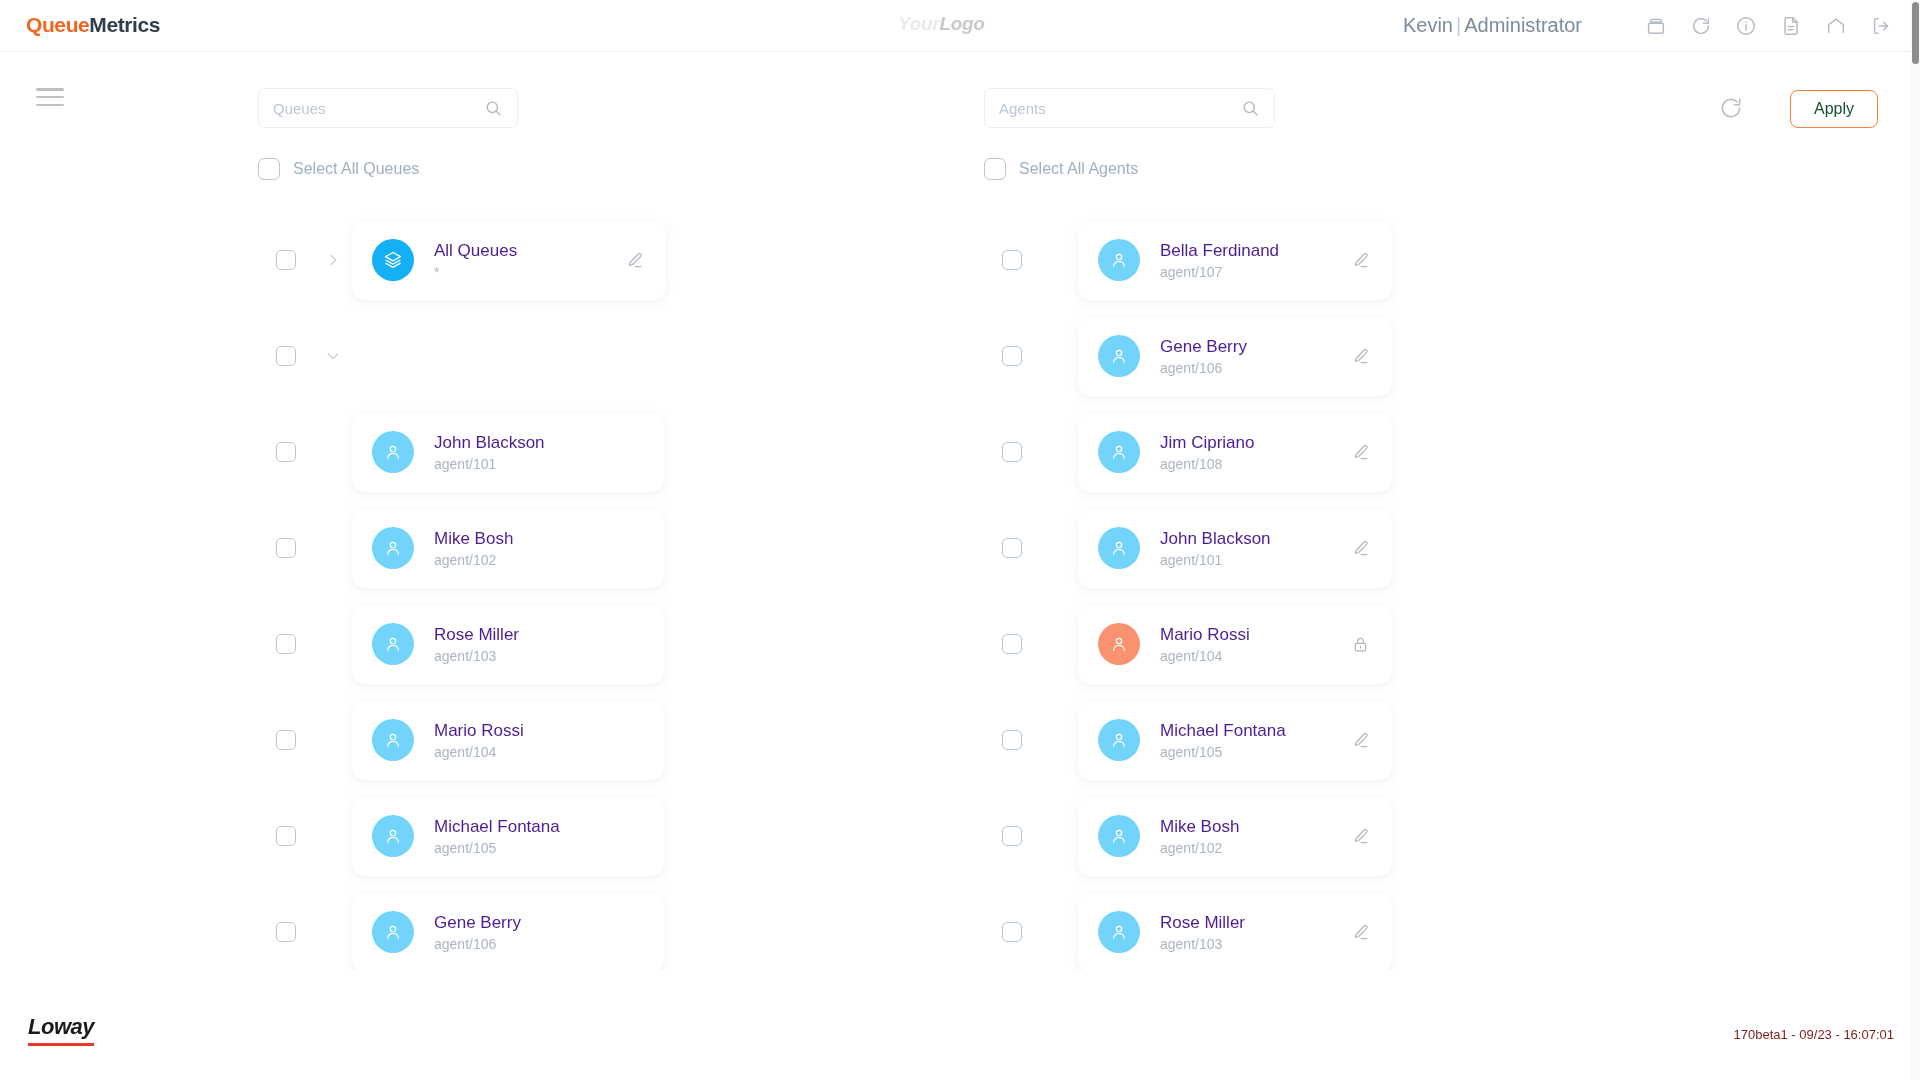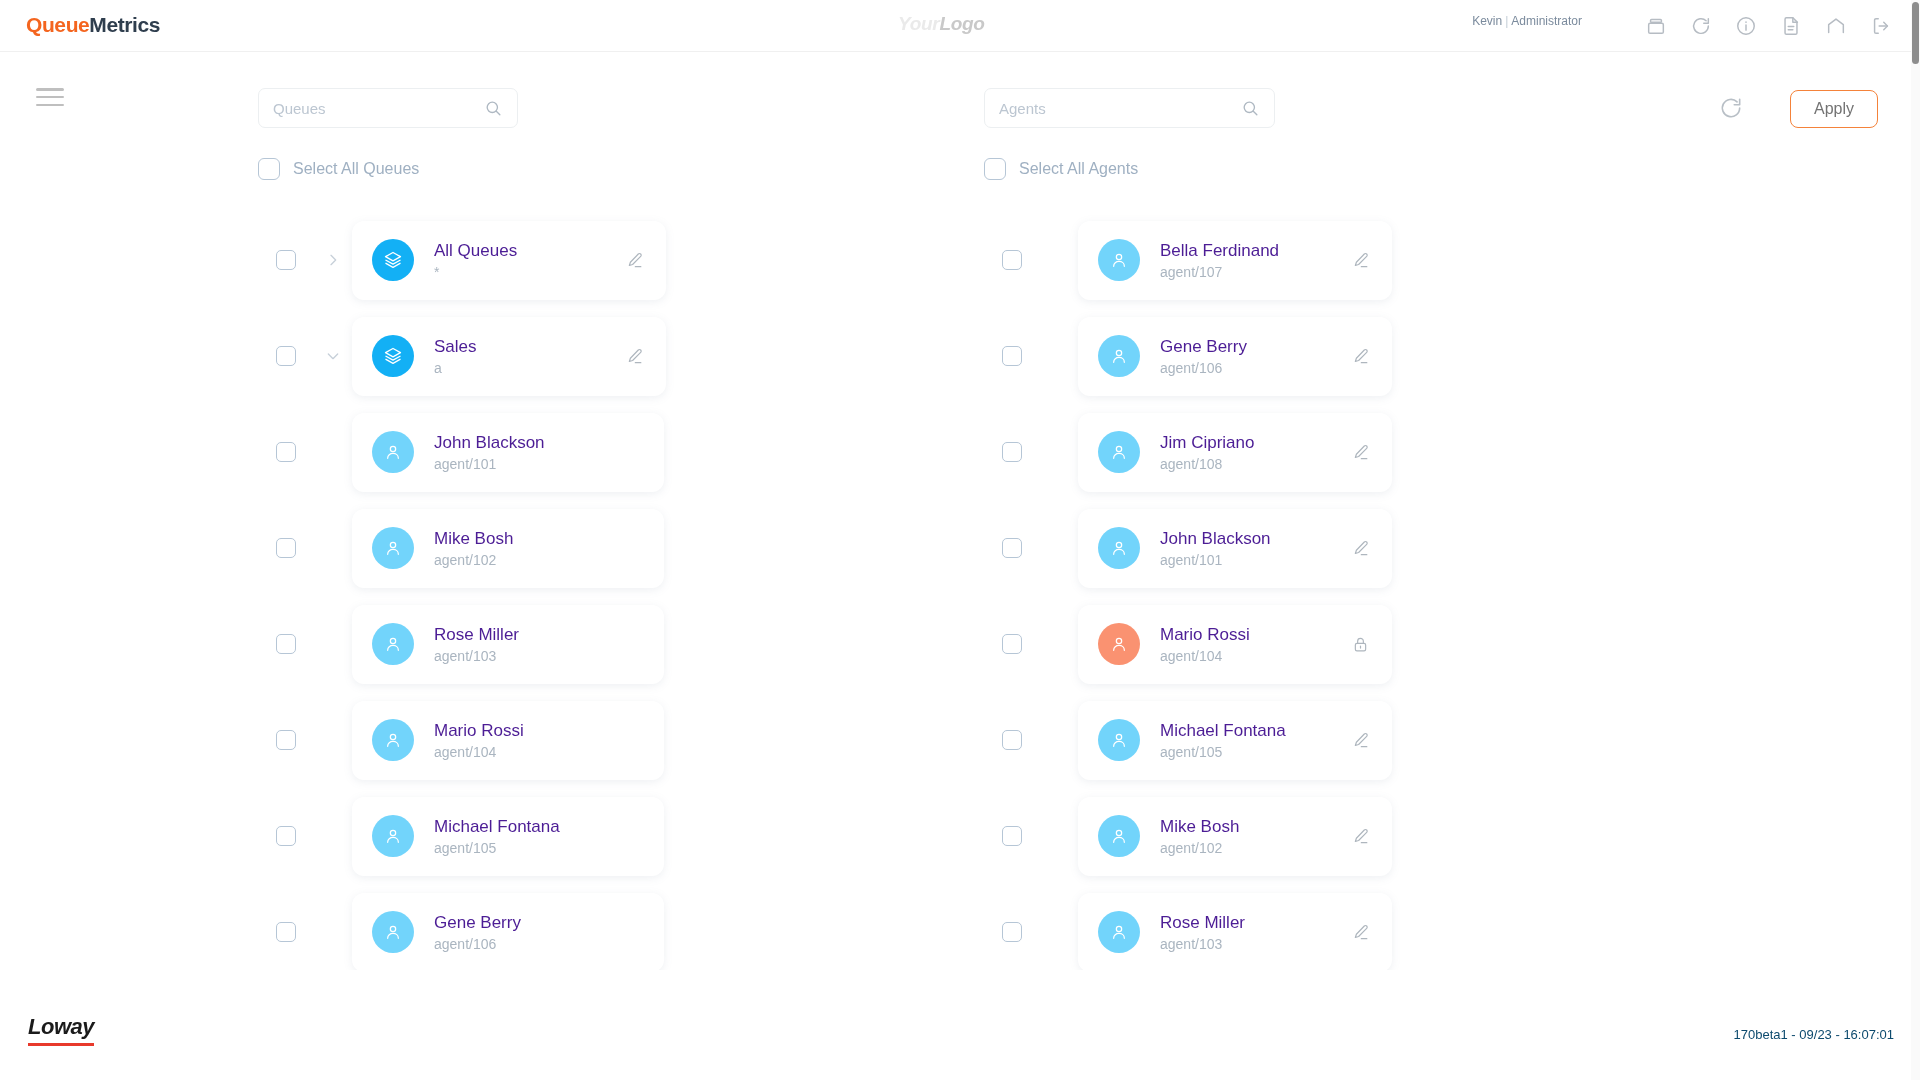--- a/index.html
+++ b/index.html
@@ -29,21 +29,21 @@
   .yourlogo {
     position: absolute; left: 898px; top: 13px;
     font-size: 19px; font-style: italic; font-weight: bold;
     letter-spacing: -0.3px;
   }
   .yourlogo .yl-a { color: #eaeaea; }
   .yourlogo .yl-b { color: #c9c9c9; }
 
   .userlabel {
     position: absolute; right: 338px; top: 14px;
-    font-size: 12px; color: #7b8b9d; white-space: nowrap; padding-left: 17px;
+    font-size: 20px; color: #7b8b9d; white-space: nowrap; padding-left: 17px;
   }
   .userlabel .sep { color: #c4cdd6; margin: 0 3px; }
 
   .headicons {
     position: absolute; right: 28px; top: 0; height: 52px;
     display: flex; align-items: center; gap: 23px;
   }
   .headicons .hicon {
     width: 22px; height: 22px;
     display: flex; align-items: center; justify-content: center;
@@ -80,21 +80,21 @@
   #agents-search { left: 984px; width: 291px; }
 
   .refresh-btn {
     position: absolute; left: 1718px; top: 95px;
     width: 26px; height: 26px; color: #b8bfc6; cursor: pointer;
   }
   .apply-btn {
     position: absolute; left: 1790px; top: 90px;
     width: 88px; height: 38px;
     border: 1.5px solid #f4823a; border-radius: 8px;
-    background: #fff; color: #737373;
+    background: #fff; color: #14532d;
     font-size: 16px; font-family: "Liberation Sans", sans-serif;
     cursor: pointer;
   }
 
   
   .selectall {
     position: absolute; top: 158px;
     display: flex; align-items: center; gap: 13px;
   }
   #selectall-queues { left: 258px; }
@@ -170,21 +170,21 @@
   }
   .loway {
     position: absolute; left: 28px; top: 20px;
     font-size: 22px; font-weight: bold; font-style: italic;
     color: #1b1b1b; letter-spacing: -0.5px;
     padding-bottom: 3px;
     border-bottom: 3px solid #e8392b;
   }
   .buildinfo {
     position: absolute; right: 26px; top: 33px;
-    font-size: 13px; color: #0c4a6e;
+    font-size: 13px; color: #7f1d1d;
   }
 
   .scrollbar {
     position: absolute; right: 0; top: 0;
     width: 9px; height: 1080px; background: #fafafa;
   }
   .scrollbar .thumb {
     position: absolute; left: 1px; top: 2px;
     width: 7px; height: 62px; background: #8d8d8d; border-radius: 4px;
   }
@@ -326,39 +326,20 @@
       </div>
       <div class="row top">
         <div class="chk-wrap">
           <div class="cbox"></div>
         </div>
         <div class="chev">
           <svg width="16" height="16" viewBox="0 0 24 24" fill="none" stroke="currentColor" stroke-width="2" stroke-linecap="round" stroke-linejoin="round">
             <polyline points="5 9 12 16 19 9"></polyline>
           </svg>
         </div>
-        <div class="card queue">
-          <div class="avatar queue">
-            <svg width="20" height="20" viewBox="0 0 24 24" fill="none" stroke="#ffffff" stroke-width="1.5" stroke-linejoin="round">
-              <polygon points="12 3 21 8 12 13 3 8"></polygon>
-              <polyline points="3 12 12 17 21 12"></polyline>
-              <polyline points="3 15.8 12 20.8 21 15.8"></polyline>
-            </svg>
-          </div>
-          <div class="texts">
-            <div class="title">Sales</div>
-            <div class="sub">a</div>
-          </div>
-          <div class="act">
-            <svg width="19" height="19" viewBox="0 0 24 24" fill="none" stroke="currentColor" stroke-width="1.5" stroke-linecap="round" stroke-linejoin="round">
-              <path d="M16.8 3.8a2.1 2.1 0 0 1 3 3L9.6 17 5.5 18.3l1.3-4.1z"></path>
-              <line x1="13" y1="19.8" x2="20" y2="19.8"></line>
-            </svg>
-          </div>
-        </div>
       </div>
       <div class="row nested">
         <div class="chk-wrap">
           <div class="cbox"></div>
         </div>
         <div class="card">
           <div class="avatar agent">
             <svg width="20" height="20" viewBox="0 0 24 24" fill="none" stroke="#ffffff" stroke-width="1.5" stroke-linecap="round">
               <circle cx="12" cy="8.3" r="3.2"></circle>
               <path d="M5.6 19.5c0-3.6 2.9-5.8 6.4-5.8s6.4 2.2 6.4 5.8"></path>

